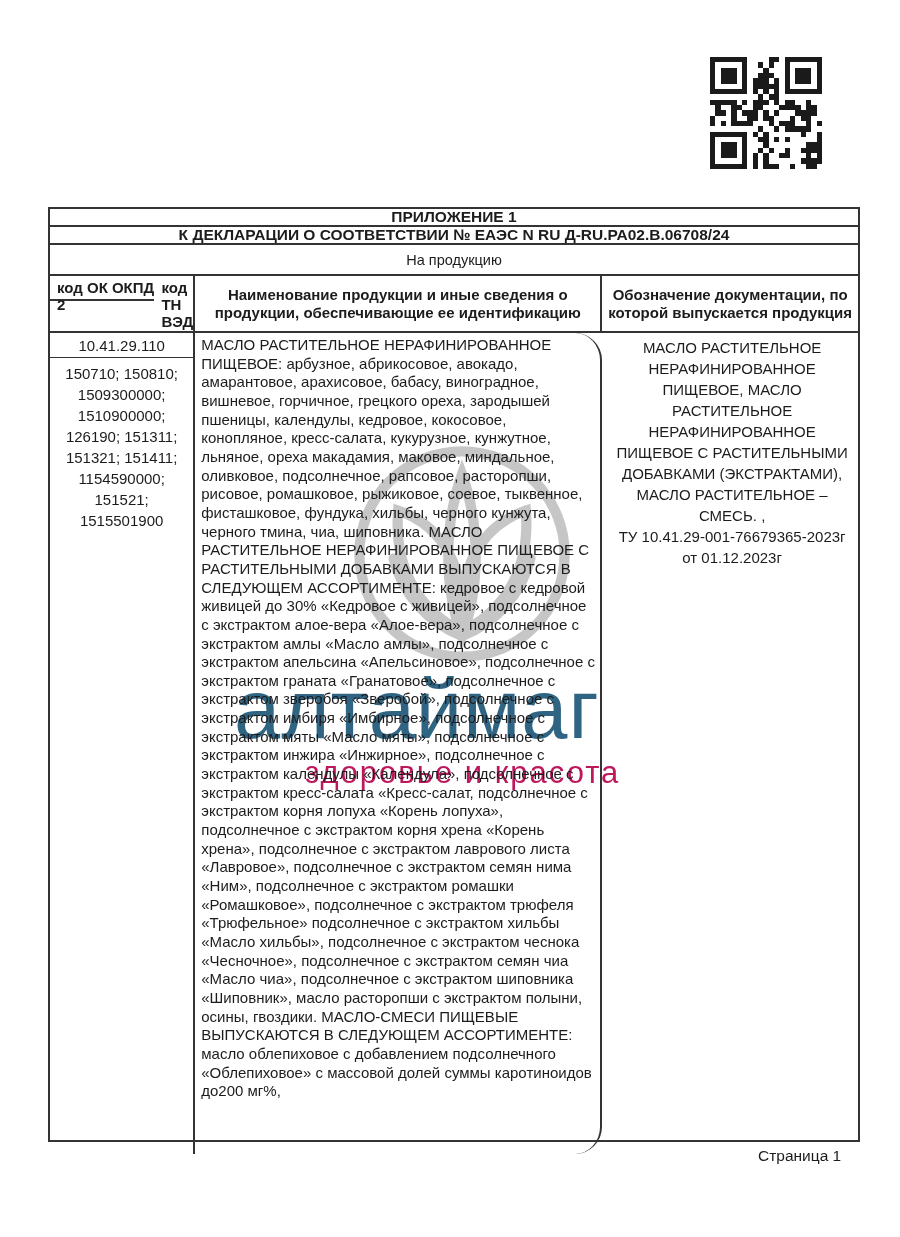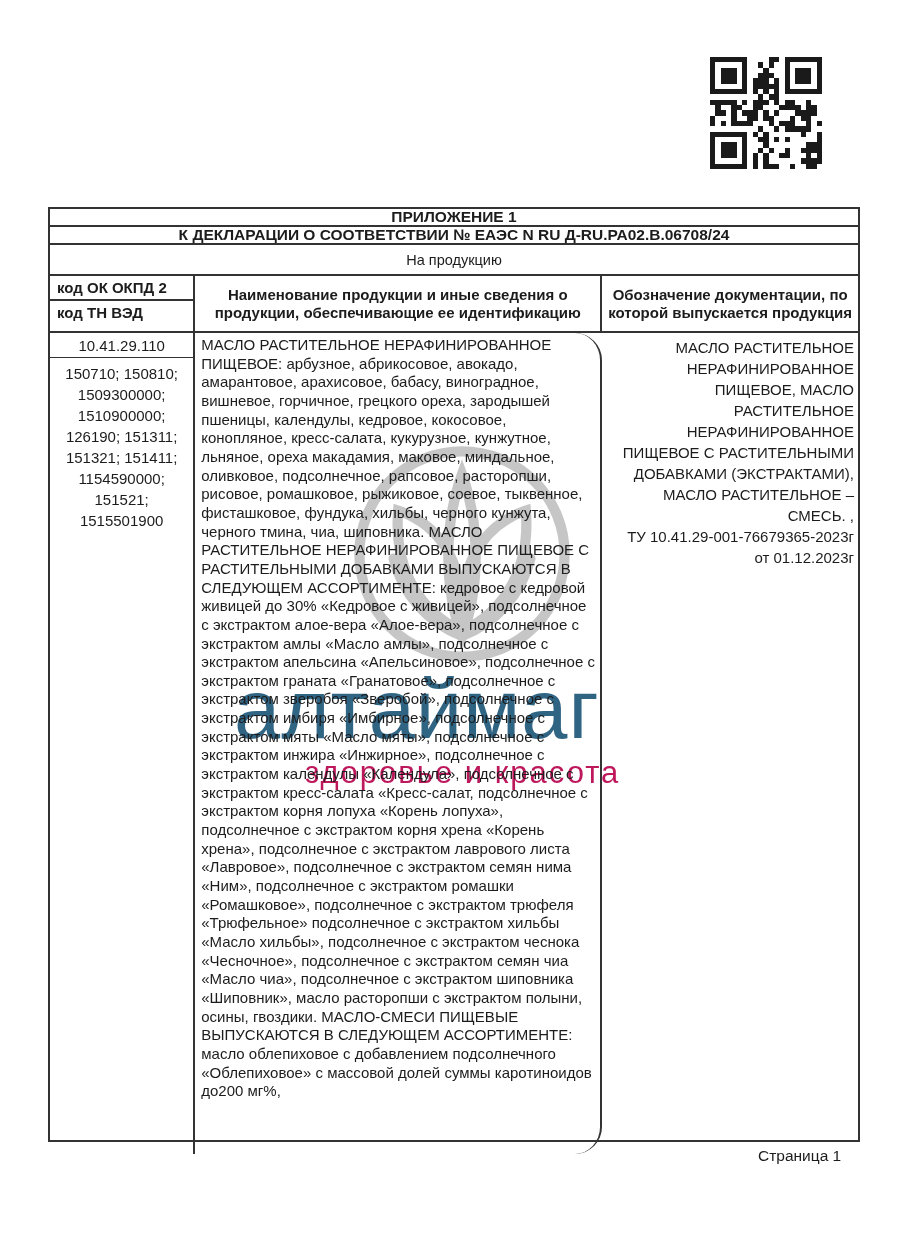--- a/index.html
+++ b/index.html
@@ -38,34 +38,34 @@
   .trow-decl{height:18px;font-weight:bold;font-size:15.5px;}
   .trow-scope{height:31px;font-size:14.5px;}
 
   .thead{display:flex;height:57px;box-sizing:border-box;border-bottom:2px solid #333;}
   .tbody{display:flex;height:auto;box-sizing:border-box;}
 
   .col1{width:146px;box-sizing:border-box;border-right:2px solid #333;}
   .col2{width:409px;box-sizing:border-box;border-right:2px solid #333;}
   .col3{width:257px;box-sizing:border-box;}
 
-  .thead .col1{display:flex;flex-direction:column;font-weight:bold;}
+  .thead .col1{display:flex;flex-direction:row;font-weight:bold;}
   .hc1-top{height:25px;box-sizing:border-box;border-bottom:2px solid #333;padding:3px 0 0 7px;}
   .hc1-bot{flex:1;padding:3px 0 0 7px;}
   .thead .col2,.thead .col3{
     display:flex;align-items:center;justify-content:center;text-align:center;
     font-weight:bold;padding:0 4px;line-height:18px;
   }
 
   .tbody{height:821px;}
   .bc1{display:flex;flex-direction:column;text-align:center;}
   .okpd{height:25px;box-sizing:border-box;border-bottom:1.5px solid #333;padding-top:4px;}
   .tnved{padding-top:5px;line-height:21px;}
   .bc2{padding:3px 4px 0 6px;line-height:18.65px;text-align:left;border-radius:27px;}
-  .bc3{padding:4px 4px 0 8px;line-height:21px;white-space:pre-line;text-align:right;}
+  .bc3{padding:4px 4px 0 8px;line-height:21px;white-space:pre-line;text-align:center;}
 
   .page-number{position:absolute;left:758px;top:1147px;z-index:2;font-size:15.5px;}
 </style>
 </head>
 <body>
 
 <div class="page">
 
   <div class="qr">
     <svg viewBox="0 0 21 21" xmlns="http://www.w3.org/2000/svg">

